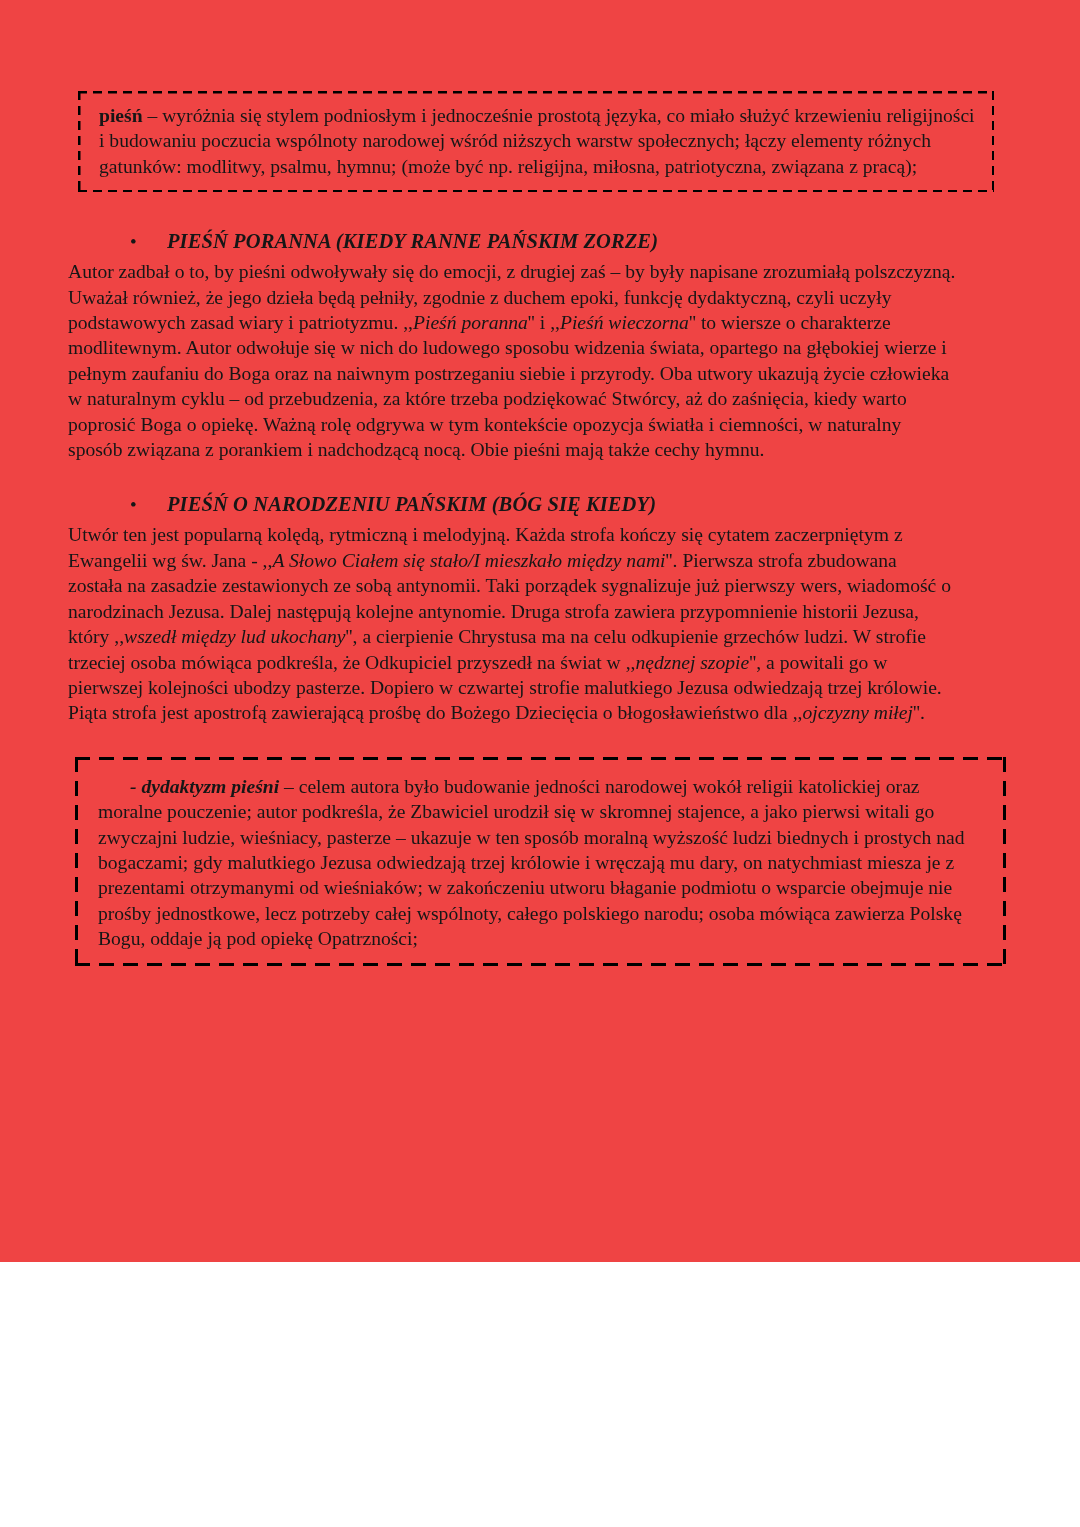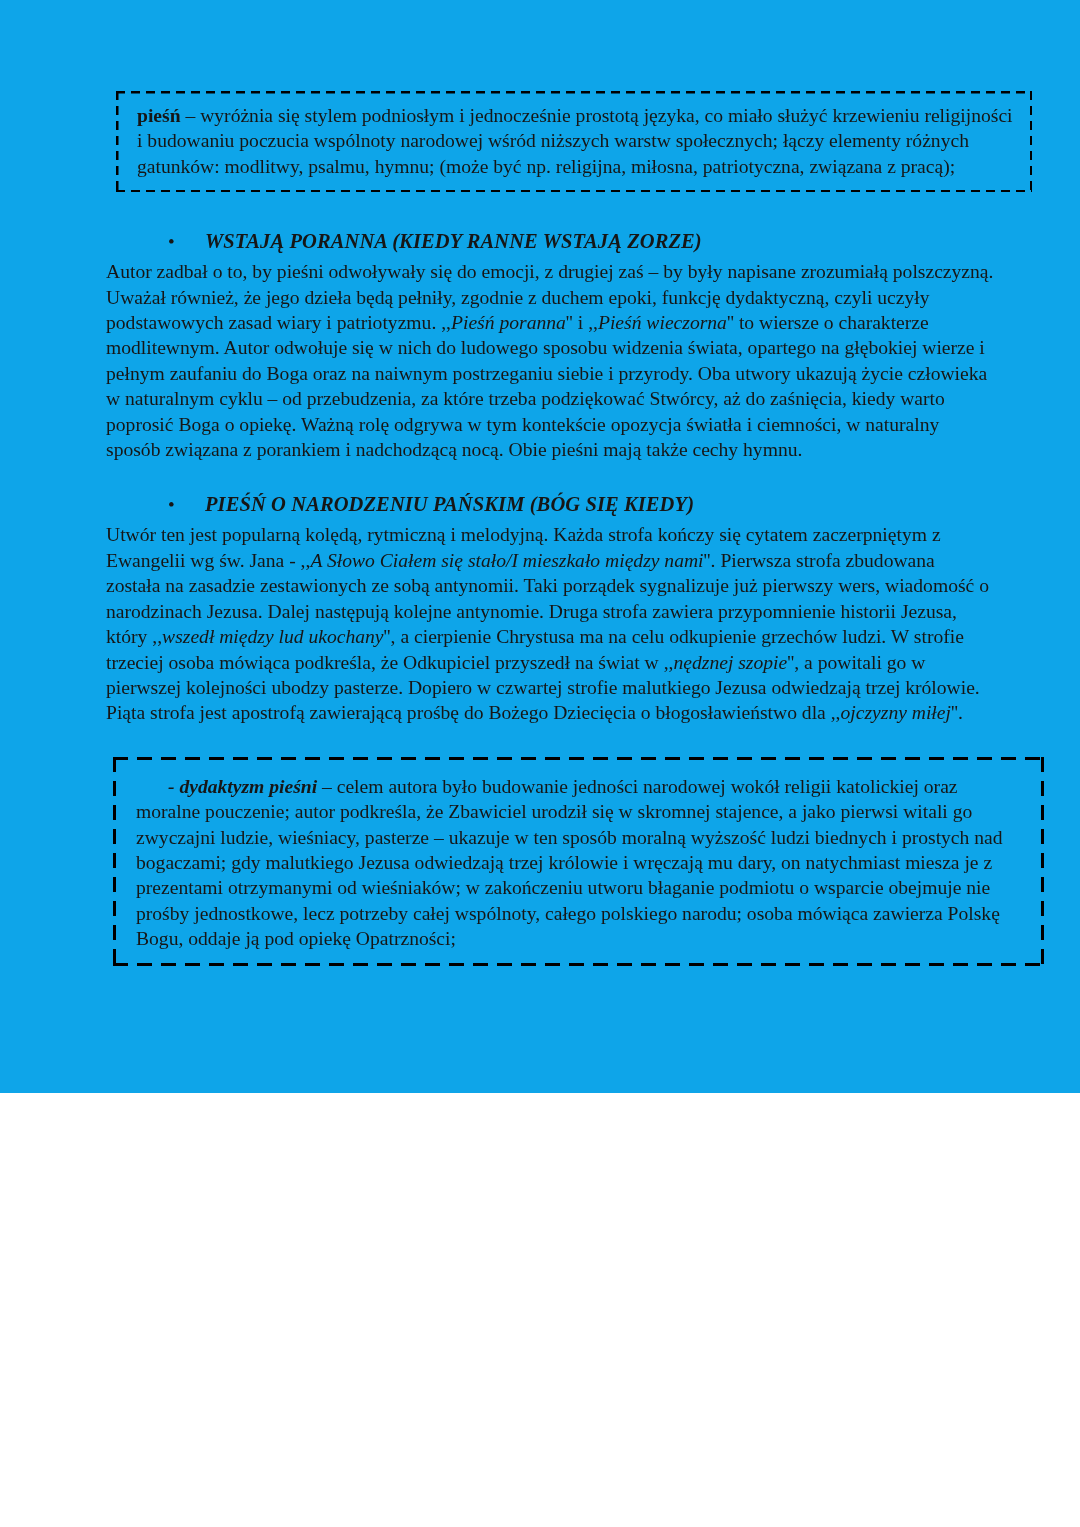--- a/index.html
+++ b/index.html
@@ -5,24 +5,23 @@
   * { margin: 0; padding: 0; box-sizing: border-box; }
   html, body { background: #ffffff; }
   body {
     width: 1080px;
     font-family: "Liberation Serif", "DejaVu Serif", serif;
     color: #161616;
   }
   .page {
     position: relative;
     width: 1080px;
-    height: 1093px;
-    background: #0ea5e9;
+    height: 1262px;
+    background: #ef4444;
     overflow: hidden;
-    padding-left: 38px;
   }
   
   .dashed-box {
     background-repeat: no-repeat;
   }
   .def-box {
     margin: 91px 0 0 78px;
     width: 916px;
     padding: 12px 16px 13px 21px;
     background-image:
@@ -90,21 +89,21 @@
 <div class="page">
 
   <section class="dashed-box def-box">
     <p class="box-text"><span class="run-bold">pieśń</span><span class="run-normal"> – wyróżnia się stylem podniosłym i jednocześnie prostotą języka, co miało służyć krzewieniu religijności i budowaniu poczucia wspólnoty narodowej wśród niższych warstw społecznych; łączy elementy różnych gatunków: modlitwy, psalmu, hymnu; (może być np. religijna, miłosna, patriotyczna, związana z pracą);</span></p>
   </section>
 
   <section class="song-section">
     <div class="bullet-row">
       <span class="bullet">•</span>
       <div class="heading-lines">
-        <div class="heading-line">WSTAJĄ PORANNA (KIEDY RANNE WSTAJĄ ZORZE)</div>
+        <div class="heading-line">PIEŚŃ PORANNA (KIEDY RANNE PAŃSKIM ZORZE)</div>
       </div>
     </div>
     <p class="body-paragraph"><span class="run-normal">Autor zadbał o to, by pieśni odwoływały się do emocji, z drugiej zaś – by były napisane zrozumiałą polszczyzną. Uważał również, że jego dzieła będą pełniły, zgodnie z duchem epoki, funkcję dydaktyczną, czyli uczyły podstawowych zasad wiary i patriotyzmu. ,,</span><span class="run-italic">Pieśń poranna</span><span class="run-normal">'' i ,,</span><span class="run-italic">Pieśń wieczorna</span><span class="run-normal">'' to wiersze o charakterze modlitewnym. Autor odwołuje się w nich do ludowego sposobu widzenia świata, opartego na głębokiej wierze i pełnym zaufaniu do Boga oraz na naiwnym postrzeganiu siebie i przyrody. Oba utwory ukazują życie człowieka w naturalnym cyklu – od przebudzenia, za które trzeba podziękować Stwórcy, aż do zaśnięcia, kiedy warto poprosić Boga o opiekę. Ważną rolę odgrywa w tym kontekście opozycja światła i ciemności, w naturalny sposób związana z porankiem i nadchodzącą nocą. Obie pieśni mają także cechy hymnu.</span></p>
   </section>
 
   <section class="song-section second">
     <div class="bullet-row">
       <span class="bullet">•</span>
       <div class="heading-lines">
         <div class="heading-line">PIEŚŃ O NARODZENIU PAŃSKIM (BÓG SIĘ KIEDY)</div>

